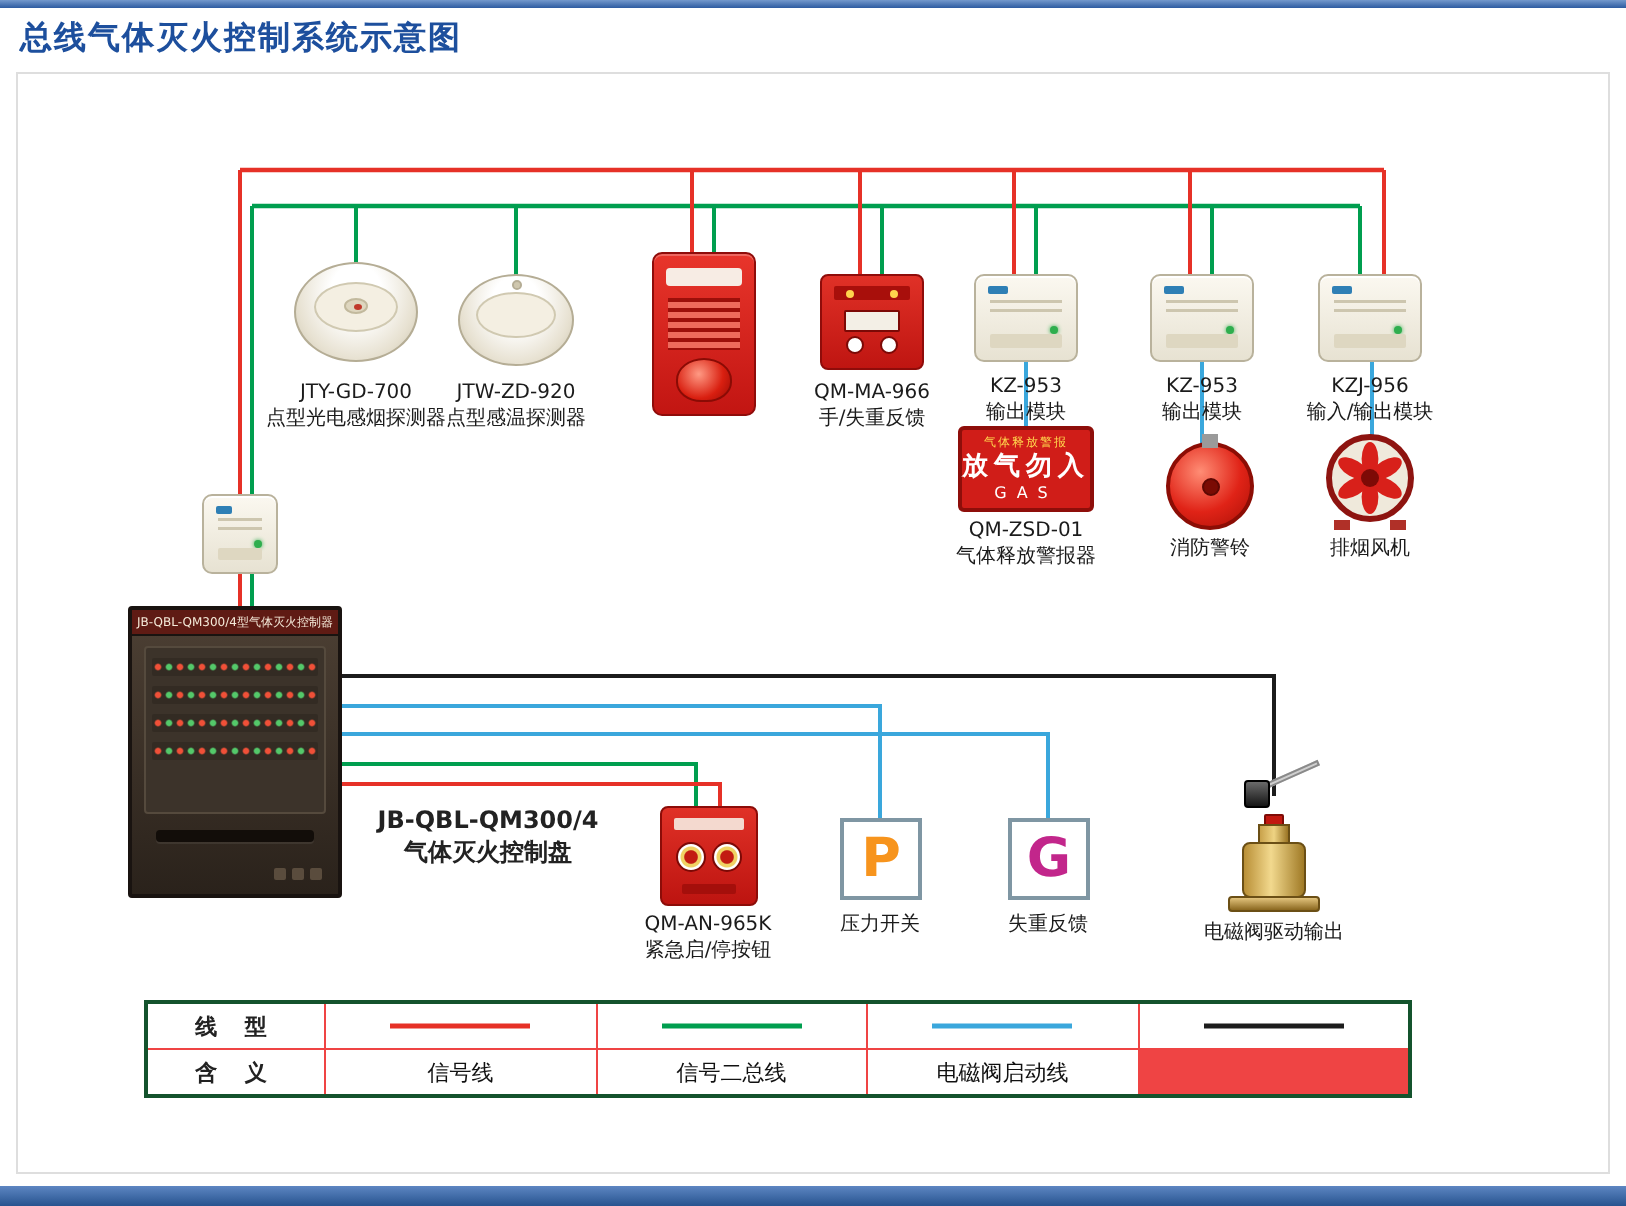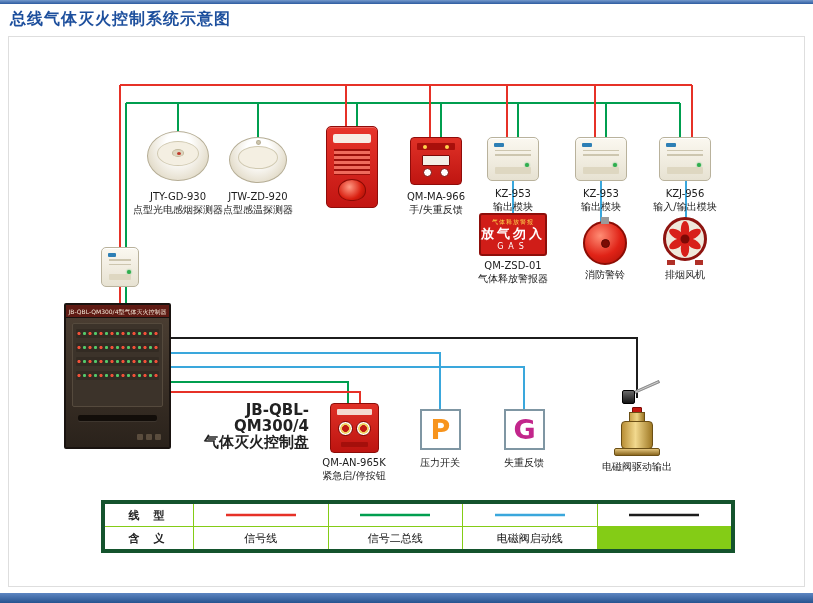--- a/index.html
+++ b/index.html
@@ -5,21 +5,21 @@
   *{margin:0;padding:0;box-sizing:border-box}
   html,body{width:813px;height:603px;background:#fff;font-family:"DejaVu Sans","Liberation Sans",sans-serif}
   .stage{position:relative;width:813px;height:603px;overflow:hidden;background:#fff}
   .topbar{position:absolute;left:0;top:0;width:813px;height:4px;background:linear-gradient(#7499cc,#2d5ba0);z-index:4}
   .bottombar{position:absolute;left:0;bottom:0;width:813px;height:10px;background:linear-gradient(#5d86c2,#27538f);z-index:4}
   .title{position:absolute;left:10px;top:9px;font-size:16px;font-weight:bold;color:#1d4f9d;letter-spacing:1px;z-index:4}
   .frame{position:absolute;left:8px;top:36px;width:797px;height:551px;border:1px solid #dedede;z-index:0}
   .wires{position:absolute;left:0;top:0;z-index:1}
   .dev{position:absolute;z-index:2}
   .lbl{position:absolute;z-index:3;font-size:10px;line-height:13px;color:#1b1b1b;text-align:center}
-  .lbl.big{font-size:15px;line-height:16px;text-align:right;font-weight:bold;color:#222}
+  .lbl.big{font-size:12px;line-height:16px;text-align:center;font-weight:bold;color:#222}
 
   
   .det-outer{position:absolute;inset:0;border-radius:50%;background:radial-gradient(ellipse at 50% 30%,#ffffff 30%,#e7e1d1 70%,#c7c0aa);border:1px solid #b5ad95}
   .det-mid{position:absolute;left:16%;top:20%;width:68%;height:50%;border-radius:50%;background:#f4efe2;border:1px solid #d0c9b1}
   .det-hub{position:absolute;left:40%;top:36%;width:20%;height:16%;border-radius:50%;background:#ded6bf;border:1px solid #c2b99d}
   .det-dot{position:absolute;left:48%;top:42%;width:4px;height:3px;border-radius:50%;background:#c0392b}
   .det-nub{position:absolute;left:46%;top:6%;width:9%;height:11%;border-radius:50%;background:#cfc7ae;border:1px solid #b5ad95}
 
   
   .sg{background:linear-gradient(#e8352b,#c21512);border:1px solid #8f0c0a;border-radius:5px;box-shadow:inset 0 1px 0 rgba(255,255,255,.25)}
@@ -74,21 +74,21 @@
 
   
   .valve-base{position:absolute;bottom:0;left:6px;width:46px;height:8px;background:linear-gradient(#e2c37c,#8a671f);border:1px solid #6b4f15;border-radius:2px}
   .valve-body{position:absolute;bottom:7px;left:13px;width:32px;height:28px;background:linear-gradient(90deg,#b98f36,#f2d98e 45%,#a07a26);border:1px solid #6b4f15;border-radius:4px}
   .valve-neck{position:absolute;bottom:34px;left:21px;width:16px;height:10px;background:linear-gradient(90deg,#c9a24b,#eed383 50%,#9a7424);border:1px solid #6b4f15}
   .valve-cap{position:absolute;bottom:43px;left:24px;width:10px;height:6px;background:#c21810;border:1px solid #7e0b06;border-radius:1px}
   .valve-coil{position:absolute;top:2px;left:14px;width:13px;height:14px;background:linear-gradient(#6a6a6a,#151515);border-radius:2px;border:1px solid #000}
   .valve-lever{position:absolute;top:4px;left:24px;width:30px;height:3px;background:#cfcfcf;border:1px solid #8a8a8a;transform:rotate(-24deg);transform-origin:left center}
 
   
-  .legend{position:absolute;left:101px;top:500px;width:634px;display:grid;grid-template-columns:88px 1fr 1fr 1fr 1fr;grid-template-rows:22px 22px;border:4px solid #14532d;background:#84cc16;gap:1px;z-index:3}
+  .legend{position:absolute;left:72px;top:500px;width:634px;display:grid;grid-template-columns:88px 1fr 1fr 1fr 1fr;grid-template-rows:22px 22px;border:2px solid #14532d;background:#ef4444;gap:1px;z-index:3}
   .lg-cell{background:#fff;display:flex;align-items:center;justify-content:center;font-size:11px;color:#111}
   .lg-head{font-weight:bold;letter-spacing:5px;color:#222}
 </style>
 </head>
 <body>
 
 <div class="stage">
   <div class="topbar"></div>
   <div class="title">总线气体灭火控制系统示意图</div>
   <div class="frame"></div>
@@ -242,21 +242,21 @@
   <div class="dev" style="left:608px;top:388px;width:58px;height:68px">
     <div class="valve-lever"></div>
     <div class="valve-coil"></div>
     <div class="valve-cap"></div>
     <div class="valve-neck"></div>
     <div class="valve-body"></div>
     <div class="valve-base"></div>
   </div>
 
   <div class="lbl" style="left:121px;top:190px;width:114px">
-    <div>JTY-GD-930</div>
+    <div>JTY-GD-700</div>
     <div>点型光电感烟探测器</div>
   </div>
   <div class="lbl" style="left:201px;top:190px;width:114px">
     <div>JTW-ZD-920</div>
     <div>点型感温探测器</div>
   </div>
   <div class="lbl" style="left:386px;top:190px;width:100px">
     <div>QM-MA-966</div>
     <div>手/失重反馈</div>
   </div>

